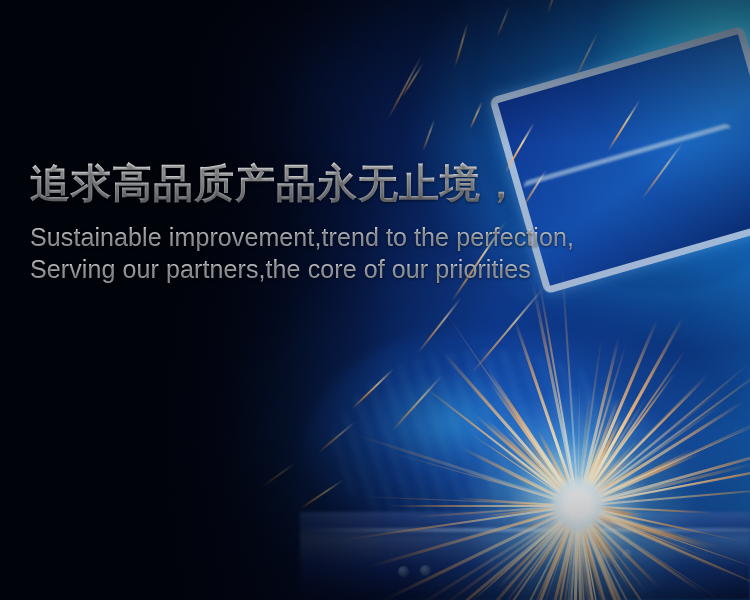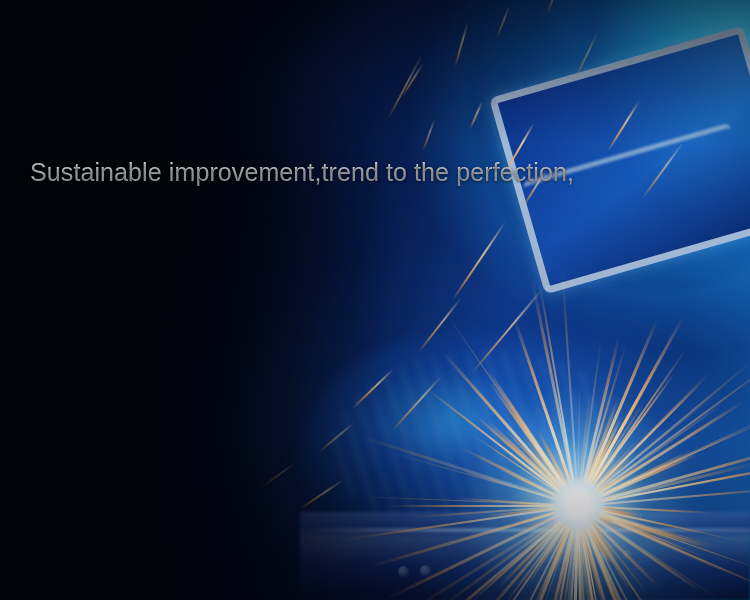--- a/index.html
+++ b/index.html
@@ -205,21 +205,21 @@
     letter-spacing: 0.1px;
     background: linear-gradient(180deg,
       #f4f5f7 0%, #e2e4e8 45%, #b9bcc3 100%);
     -webkit-background-clip: text;
     background-clip: text;
     color: transparent;
     -webkit-text-fill-color: transparent;
     text-shadow: 0 1px 3px rgba(0,0,0,0.60);
     white-space: nowrap;
   }
-  .sub-block { }
+  .sub-block { margin-top: 11px; }
 </style>
 </head>
 <body>
 
 <div id="banner">
 
   <div class="layer bg-base"></div>
   <div class="helmet"></div>
   <div class="visor"></div>
   <div class="visor-inner"></div>
@@ -442,18 +442,20 @@
       <div class="ember" style="left: 575px; top: 78px; width: 52px; transform: rotate(-64deg); opacity: 0.52;"></div>
       <div class="ember" style="left: 608px; top: 150px; width: 60px; transform: rotate(-58deg); opacity: 0.88;"></div>
       <div class="ember" style="left: 642px; top: 198px; width: 70px; transform: rotate(-54deg); opacity: 0.59;"></div>
       <div class="ember" style="left: 262px; top: 486px; width: 40px; transform: rotate(-36deg); opacity: 0.45;"></div>
       <div class="ember" style="left: 300px; top: 508px; width: 52px; transform: rotate(-34deg); opacity: 0.76;"></div>
     </div>
   <div class="arc-core"></div>
   <div class="layer vignette"></div>
 
   <div class="copy">
+    <p class="headline">追求高品质产品永无止境，</p>
     <div class="sub-block">
       <p class="subline">Sustainable improvement,trend to the perfection,</p>
+      <p class="subline">Serving our partners,the core of our priorities</p>
     </div>
   </div>
 
 </div>
 
 </body></html>

